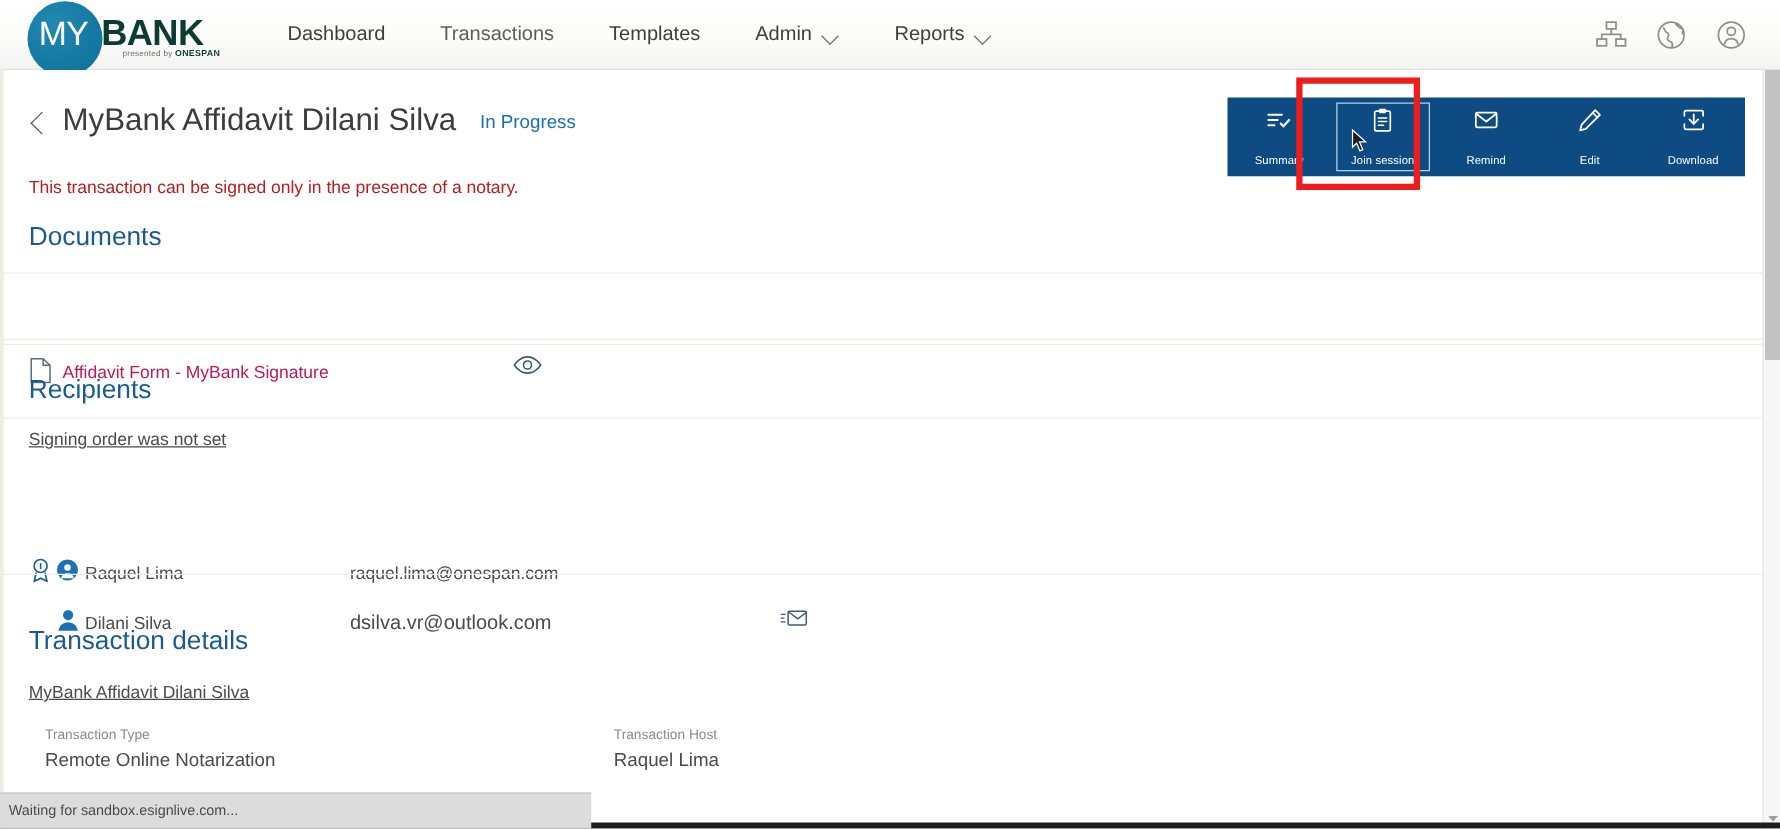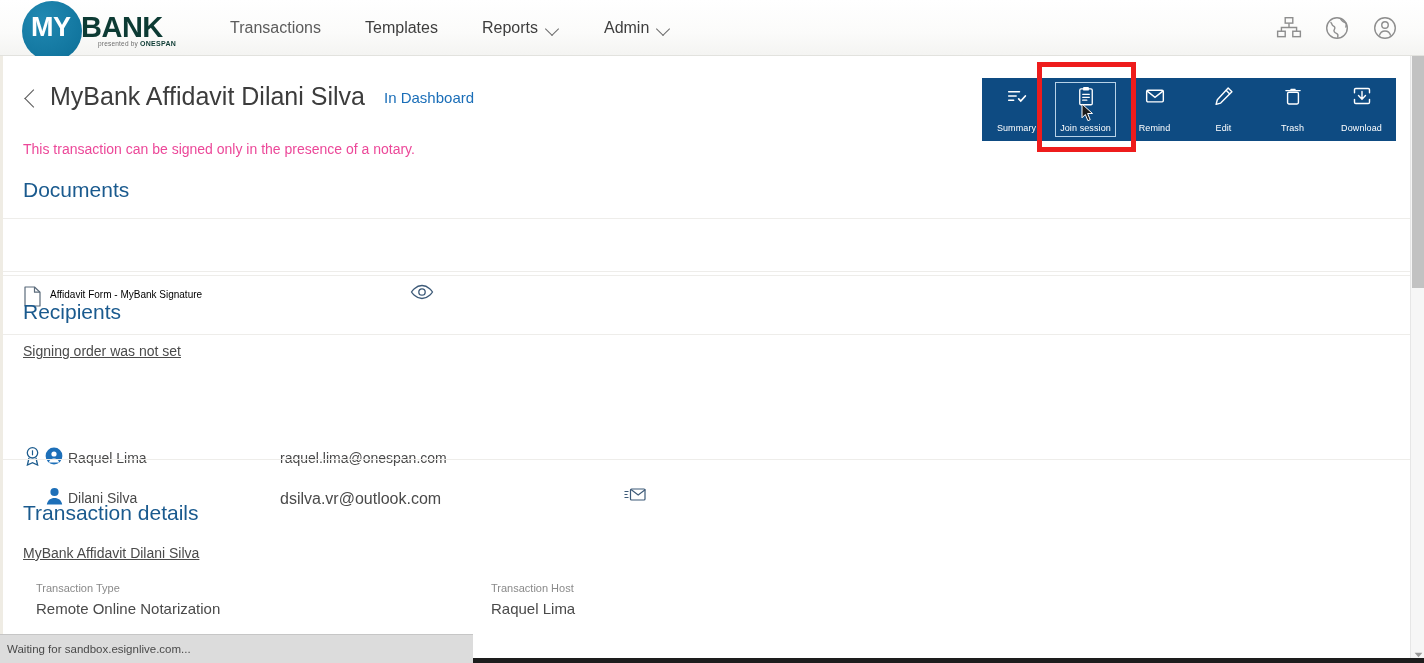--- a/index.html
+++ b/index.html
@@ -41,21 +41,21 @@
     width: 60px; height: 60px;
     border-radius: 50%;
     background: #1b7fa8;
     background: radial-gradient(circle at 35% 30%, #2189b2 0%, #12769f 70%, #0c6b92 100%);
   }
   #logo-my {
     position: absolute;
     left: 9px; top: 12px;
     color: #ffffff;
     font-size: 27px;
-    font-weight: 700;
+    font-weight: 400;
     letter-spacing: -0.5px;
   }
   #logo-bank {
     position: absolute;
     left: 59px; top: 11px;
     color: #0d3b34;
     font-size: 29px;
     font-weight: 700;
     letter-spacing: -0.5px;
   }
@@ -163,21 +163,21 @@
     left: 382px; top: 33px;
     font-size: 15px;
     color: #1a6eb8;
     cursor: pointer;
     white-space: nowrap;
   }
   #notary-note {
     position: absolute;
     left: 21px; top: 85px;
     font-size: 14px;
-    color: #ec4899;
+    color: #b91c1c;
     white-space: nowrap;
   }
 
   
   #toolbar {
     position: absolute;
     left: 980px; top: 22px;
     width: 414px; height: 63px;
     background: #0e4b82;
     display: flex;
@@ -251,21 +251,21 @@
   .detail-value {
     position: absolute;
     font-size: 15px;
     color: #4a4a4a;
     width: 200px;
     line-height: 17px;
   }
 
   
   #doc-icon { position: absolute; left: 22px; top: 230px; width: 17px; height: 21px; }
-  #doc-name { position: absolute; left: 48px; top: 233px; font-size: 10px; color: #000000; white-space: nowrap; }
+  #doc-name { position: absolute; left: 48px; top: 233px; font-size: 14px; color: #be185d; white-space: nowrap; }
   #doc-eye { position: absolute; left: 408px; top: 227px; width: 24px; height: 18px; cursor: pointer; }
 
   
   #seal-icon { position: absolute; left: 22px; top: 390px; width: 17px; height: 20px; }
   #avatar-1 { position: absolute; left: 43px; top: 391px; width: 18px; height: 18px; }
   #rec1-name { position: absolute; left: 66px; top: 394px; font-size: 14px; color: #4a4a4a; white-space: nowrap; }
   #rec1-email { position: absolute; left: 278px; top: 394px; font-size: 14px; color: #4a4a4a; white-space: nowrap; }
 
   #avatar-2 { position: absolute; left: 44px; top: 431px; width: 17px; height: 18px; }
   #rec2-name { position: absolute; left: 66px; top: 434px; font-size: 14px; color: #4a4a4a; white-space: nowrap; }
@@ -337,32 +337,35 @@
   <div id="topnav">
 
     <div id="logo-wrap">
       <div id="logo-circle"></div>
       <div id="logo-my">MY</div>
       <div id="logo-bank">BANK</div>
       <div id="logo-tag"><span>presented by </span><b>ONESPAN</b></div>
     </div>
 
     <div id="navitems">
+      <div class="navitem dark">
+        <span>Dashboard</span>
+      </div>
       <div class="navitem">
         <span>Transactions</span>
       </div>
       <div class="navitem dark">
         <span>Templates</span>
       </div>
       <div class="navitem dark">
+        <span>Admin</span>
+        <span class="caret"></span>
+      </div>
+      <div class="navitem dark">
         <span>Reports</span>
-        <span class="caret"></span>
-      </div>
-      <div class="navitem dark">
-        <span>Admin</span>
         <span class="caret"></span>
       </div>
     </div>
 
     <div id="navright">
       <span class="navicon">
         <svg viewBox="0 0 24 24" width="26" height="26" fill="none" stroke="#8e8e8e" stroke-width="1.3">
           <rect x="8.5" y="2.5" width="7" height="5"></rect>
           <rect x="1.5" y="15" width="7" height="5"></rect>
           <rect x="15.5" y="15" width="7" height="5"></rect>
@@ -382,21 +385,21 @@
           <path d="M6.8 19c.8-3 2.8-4.3 5.2-4.3s4.4 1.3 5.2 4.3"></path>
         </svg>
       </span>
     </div>
   </div>
 
   <div id="page">
 
     <div id="back-chevron"></div>
     <div id="page-title">MyBank Affidavit Dilani Silva</div>
-    <div id="status-badge">In Dashboard</div>
+    <div id="status-badge">In Progress</div>
     <div id="notary-note">This transaction can be signed only in the presence of a notary.</div>
 
     <div id="toolbar">
 
       <div class="tool">
         <span class="ticon">
           <svg viewBox="0 0 24 24" width="20" height="20" fill="none" stroke="#ffffff" stroke-width="1.8" stroke-linecap="round">
             <path d="M2 7h13M2 12h9M2 17h6"></path>
             <path d="M14 15.5l2.5 2.5L22 12" stroke-width="2.1"></path>
           </svg>
@@ -428,30 +431,20 @@
       <div class="tool">
         <span class="ticon">
           <svg viewBox="0 0 24 24" width="20" height="20" fill="none" stroke="#ffffff" stroke-width="1.7" stroke-linejoin="round">
             <path d="M17 2.5l4.5 4.5L8 20.5 2.5 22l1.5-5.5z"></path>
             <path d="M14.5 5l4.5 4.5"></path>
           </svg>
         </span>
         <span class="tlabel">Edit</span>
       </div>
 
-      <div class="tool">
-        <span class="ticon">
-          <svg viewBox="0 0 24 24" width="20" height="20" fill="none" stroke="#ffffff" stroke-width="1.7" stroke-linecap="round">
-            <path d="M3.5 5.5h17"></path>
-            <rect x="5.5" y="7.5" width="13" height="14" rx="1.6"></rect>
-            <path d="M9.5 4h5"></path>
-          </svg>
-        </span>
-        <span class="tlabel">Trash</span>
-      </div>
 
       <div class="tool">
         <span class="ticon">
           <svg viewBox="0 0 24 24" width="20" height="20" fill="none" stroke="#ffffff" stroke-width="1.7" stroke-linecap="round">
             <path d="M3 8V4.5A1.5 1.5 0 014.5 3h15A1.5 1.5 0 0121 4.5V8M3 16v3.5A1.5 1.5 0 004.5 21h15a1.5 1.5 0 001.5-1.5V16"></path>
             <path d="M12 6.5v9M7.8 11.5L12 15.8l4.2-4.3"></path>
           </svg>
         </span>
         <span class="tlabel">Download</span>
       </div>

